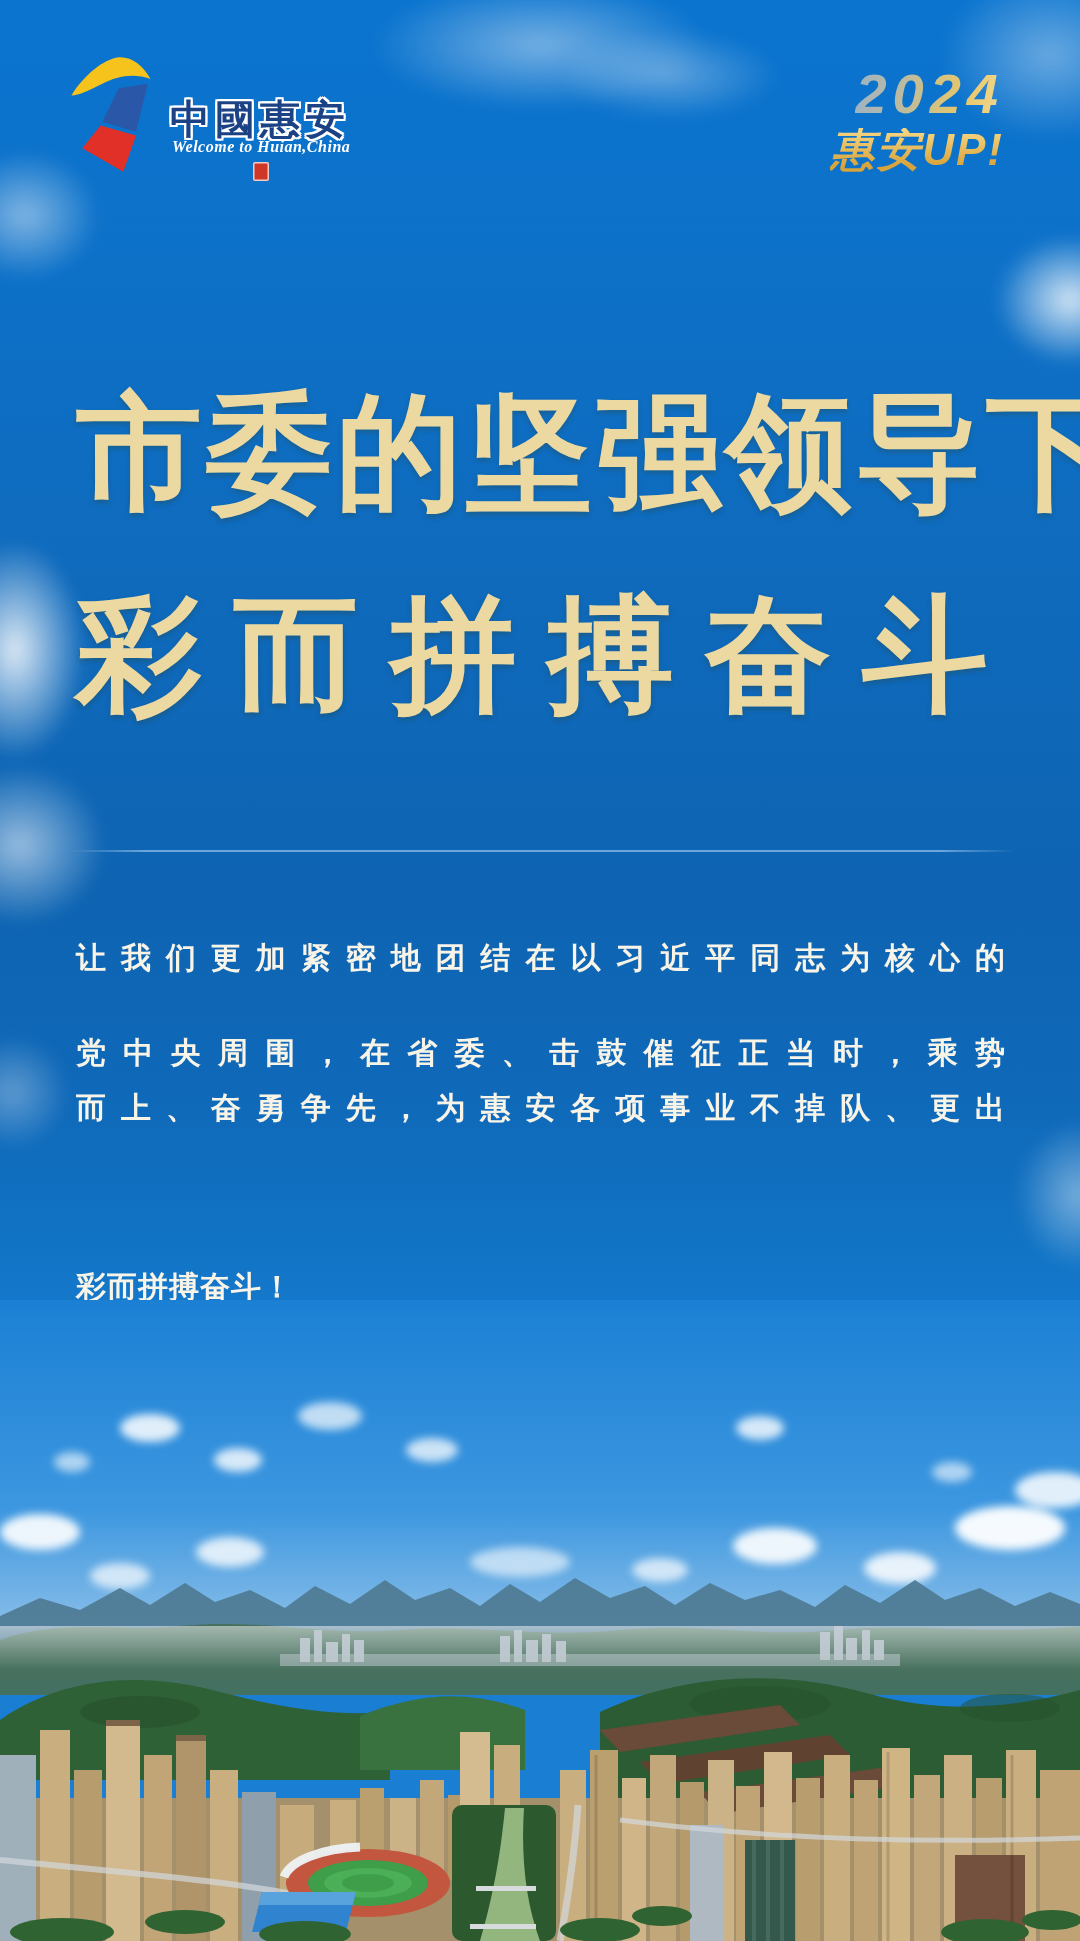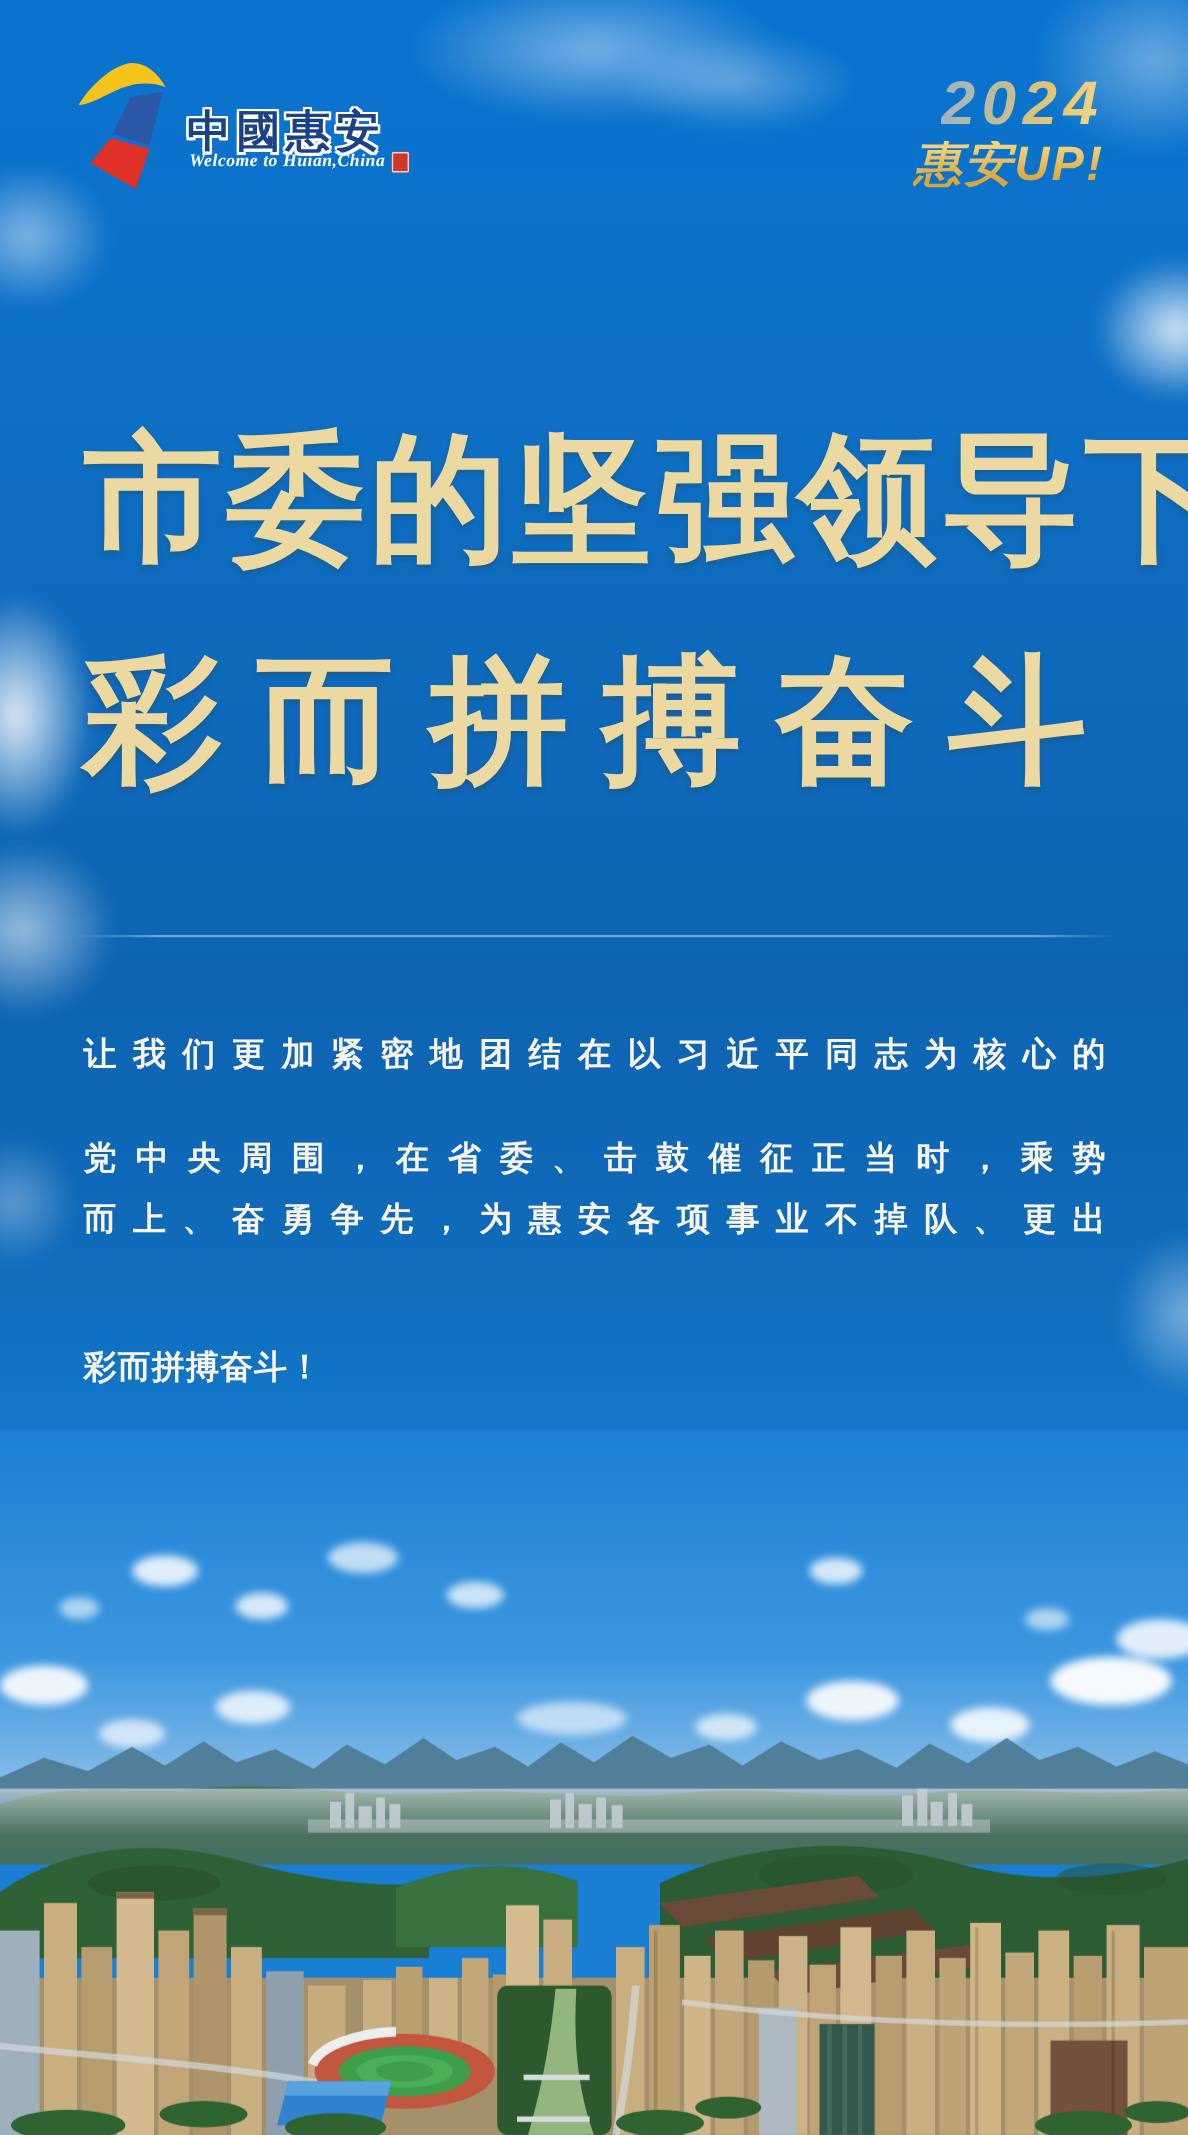--- a/index.html
+++ b/index.html
@@ -14,21 +14,21 @@
   .cloud{position:absolute;border-radius:50%;
     background:radial-gradient(closest-side,rgba(255,255,255,.95),rgba(255,255,255,0));
     filter:blur(7px);pointer-events:none;}
   
   .logo{position:absolute;left:52px;top:42px;width:340px;height:150px;}
   .logo-mark{position:absolute;left:14px;top:8px;}
   .logo-title{position:absolute;left:118px;top:50px;font-size:40px;font-weight:700;
     letter-spacing:5px;color:#1c4286;white-space:nowrap;
     text-shadow:2px 0 0 #fff,-2px 0 0 #fff,0 2px 0 #fff,0 -2px 0 #fff,
       2px 2px 0 #fff,-2px -2px 0 #fff,2px -2px 0 #fff,-2px 2px 0 #fff;}
-  .logo-sub{position:absolute;left:120px;top:96px;display:flex;align-items:flex-start;gap:6px;}
+  .logo-sub{position:absolute;left:120px;top:96px;display:flex;align-items:center;gap:6px;flex-direction:column;}
   .logo-sub-text{font-family:"Liberation Serif","DejaVu Serif",serif;font-style:italic;
     font-weight:700;font-size:16px;color:#ffffff;letter-spacing:.5px;white-space:nowrap;}
   .logo-seal{width:16px;height:19px;background:#cf3726;border-radius:2px;
     box-shadow:inset 0 0 0 1.5px rgba(255,255,255,.75);}
   .badge{position:absolute;right:76px;top:66px;text-align:right;font-style:italic;}
   .badge-year{display:inline-block;font-size:56px;font-weight:900;letter-spacing:6px;
     background:linear-gradient(100deg,#9db2c6 0%,#c3bd96 40%,#e9c76a 72%,#f2da93 100%);
     -webkit-background-clip:text;background-clip:text;color:transparent;line-height:1;text-align:right;}
   .badge-tag{display:inline-block;margin-top:6px;font-size:44px;font-weight:900;letter-spacing:2px;
     background:linear-gradient(180deg,#f5d47e 8%,#d8a43c 85%);
@@ -43,21 +43,21 @@
   .divider{position:absolute;height:2px;
     background:linear-gradient(90deg,rgba(185,222,255,0),rgba(185,222,255,.55) 8%,
       rgba(185,222,255,.55) 92%,rgba(185,222,255,0));}
   .dv1{left:70px;top:850px;width:945px;}
   .dv2{left:58px;top:1321px;width:975px;background:linear-gradient(90deg,rgba(205,235,255,0),
       rgba(205,235,255,.65) 6%,rgba(205,235,255,.65) 94%,rgba(205,235,255,0));}
   
   .body-line{position:absolute;left:76px;width:930px;font-size:30px;font-weight:700;
     color:#f8f4e8;letter-spacing:1px;white-space:nowrap;
     text-align:justify;text-align-last:justify;}
-  .body-line.short{text-align-last:left;}
+  .body-line.short{text-align-last:left;margin-top:44px;}
   .bl0{top:938px;} .bl1{top:1033px;} .bl2{top:1088px;} .bl3{top:1223px;}
   
   .photo{position:absolute;left:0;top:1300px;width:1080px;height:641px;}
 </style>
 </head>
 <body>
 
 <div class="poster">
 
   <div class="cloud" style="left:370px;top:-20px;width:340px;height:130px;opacity:.45;"></div>

